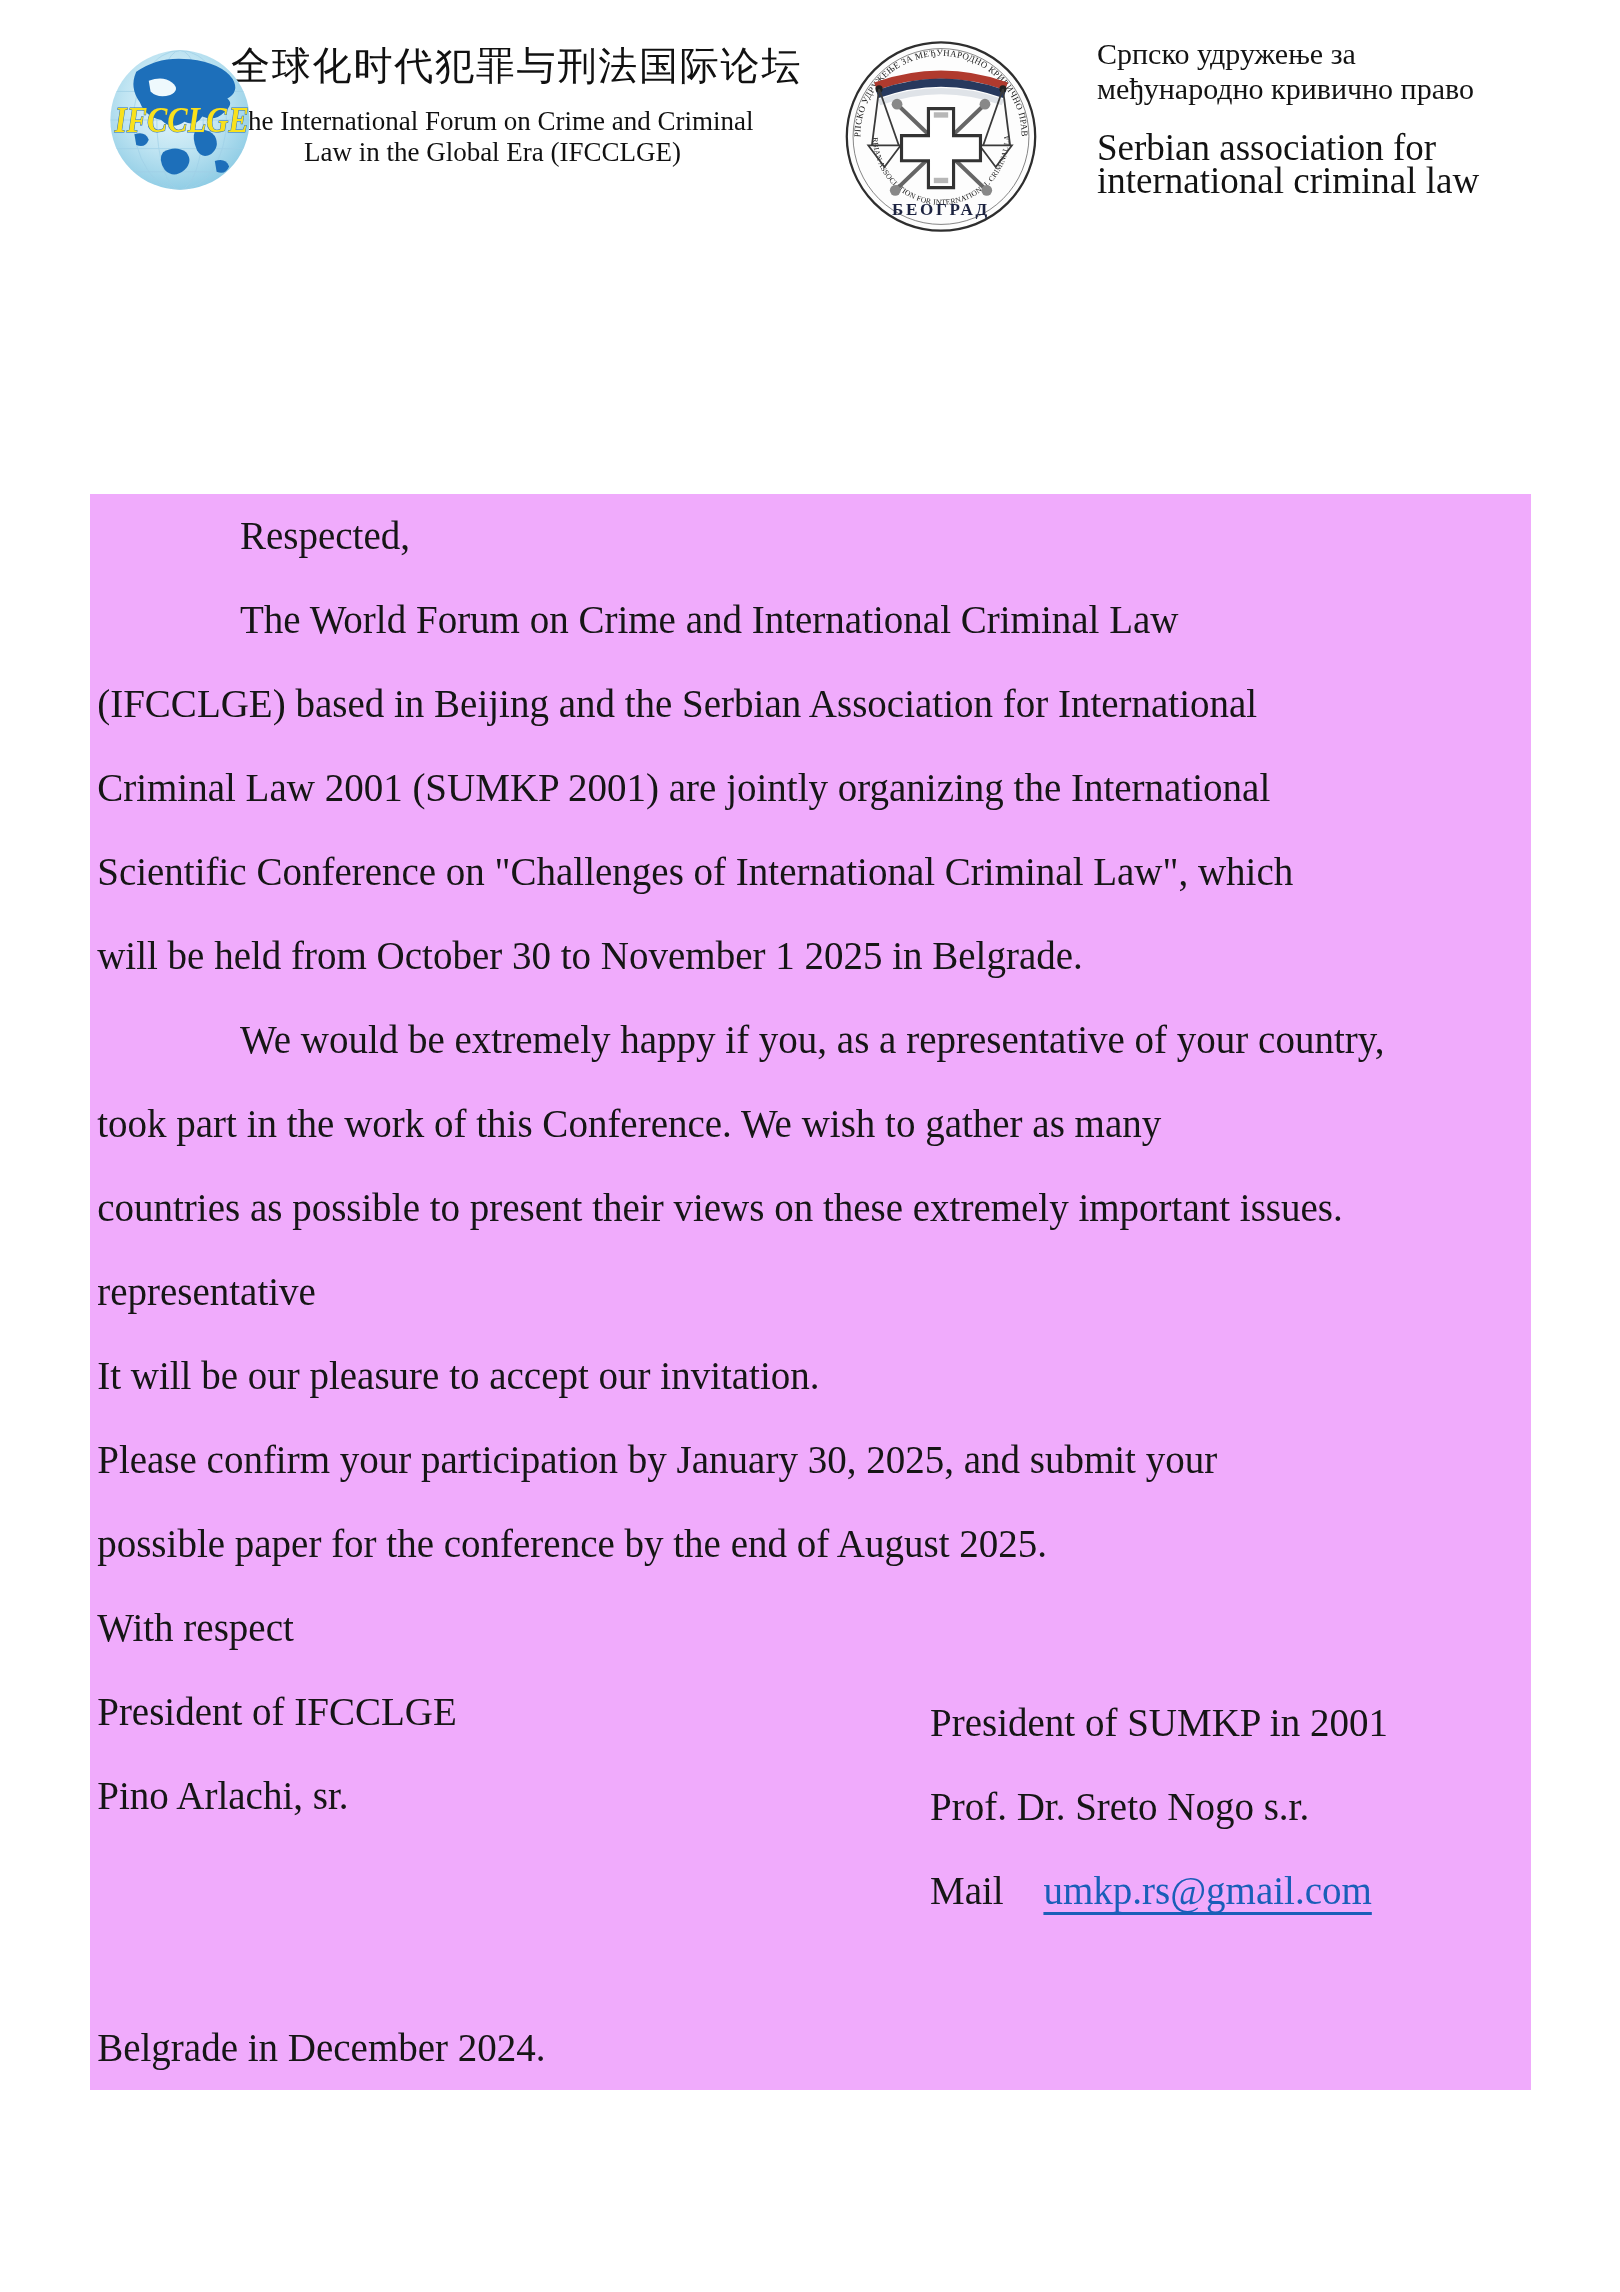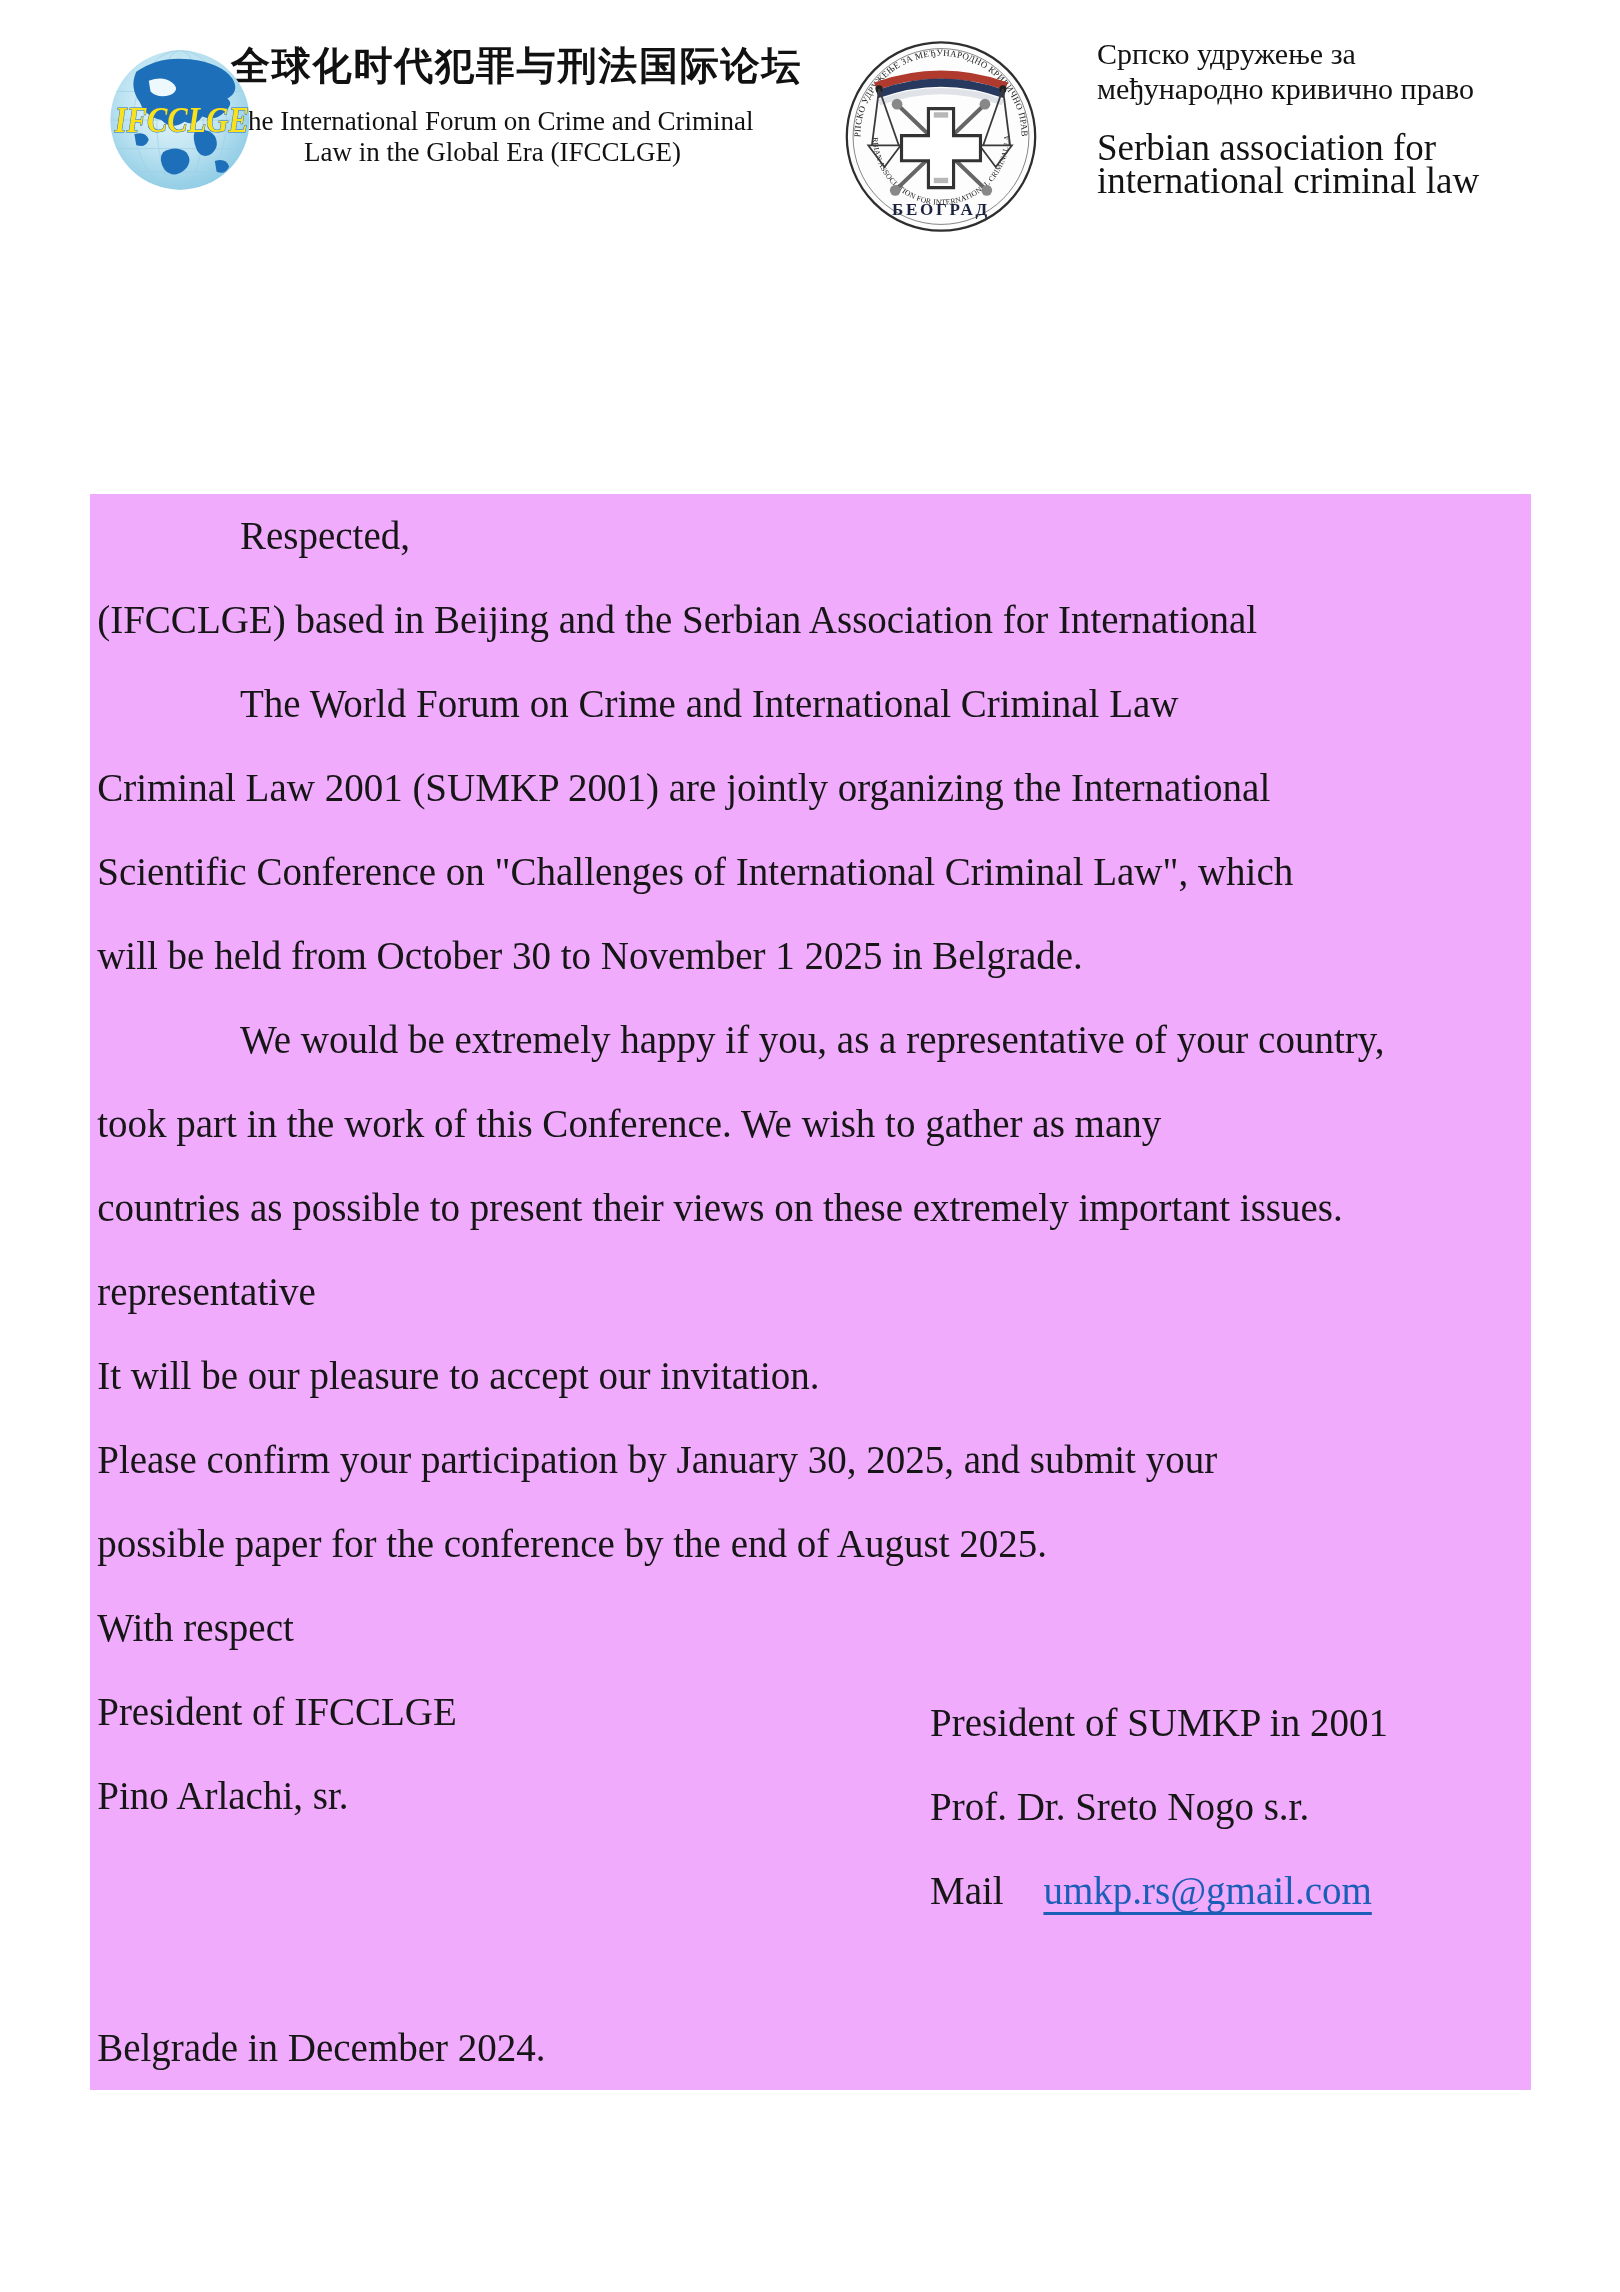--- a/index.html
+++ b/index.html
@@ -6,21 +6,21 @@
   body {
     width:1620px; height:2293px; background:#ffffff; position:relative;
     font-family:"Liberation Serif","DejaVu Serif",serif; overflow:hidden;
   }
   
   .letterhead { position:absolute; left:0; top:0; width:1620px; height:269px; }
   .globe-logo { position:absolute; left:109px; top:45px; width:142px; height:150px; z-index:2; }
   .cn-title {
     position:absolute; left:231px; top:39px; z-index:1;
     font-family:"Liberation Sans","DejaVu Sans",sans-serif;
-    font-size:39px; font-weight:700; letter-spacing:1.8px; color:#111; white-space:nowrap;
+    font-size:39px; font-weight:400; letter-spacing:1.8px; color:#111; white-space:nowrap;
   }
   .en-subtitle {
     position:absolute; left:179px; top:106px; width:627px; z-index:1;
     text-align:center; font-size:27px; line-height:31px; color:#111;
   }
   .seal { position:absolute; left:845px; top:36px; width:192px; height:201px; }
   .assoc-block { position:absolute; left:1097px; top:36px; width:430px; text-align:left; color:#131313; }
   .assoc-block .sr { font-size:30px; line-height:35px; }
   .assoc-block .spacer { height:25px; }
   .assoc-block .en { font-size:37px; line-height:33px; }
@@ -134,22 +134,22 @@
     <div class="sr">Српско удружење за</div>
     <div class="sr">међународно кривично право</div>
     <div class="spacer"></div>
     <div class="en">Serbian association for</div>
     <div class="en">international criminal law</div>
   </div>
 </div>
 
 <div class="letter">
     <div class="row indent">Respected,</div>
+    <div class="row indent">The World Forum on Crime and International Criminal Law</div>
     <div class="row">(IFCCLGE) based in Beijing and the Serbian Association for International</div>
-    <div class="row indent">The World Forum on Crime and International Criminal Law</div>
     <div class="row">Criminal Law 2001 (SUMKP 2001) are jointly organizing the International</div>
     <div class="row">Scientific Conference on "Challenges of International Criminal Law", which</div>
     <div class="row">will be held from October 30 to November 1 2025 in Belgrade.</div>
     <div class="row indent">We would be extremely happy if you, as a representative of your country,</div>
     <div class="row">took part in the work of this Conference. We wish to gather as many</div>
     <div class="row">countries as possible to present their views on these extremely important issues.</div>
     <div class="row">representative</div>
     <div class="row">It will be our pleasure to accept our invitation.</div>
     <div class="row">Please confirm your participation by January 30, 2025, and submit your</div>
     <div class="row">possible paper for the conference by the end of August 2025.</div>

